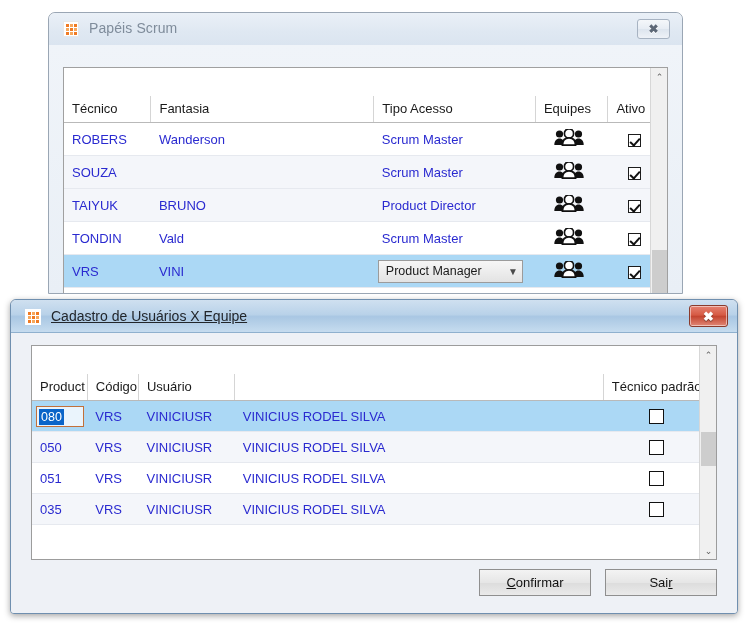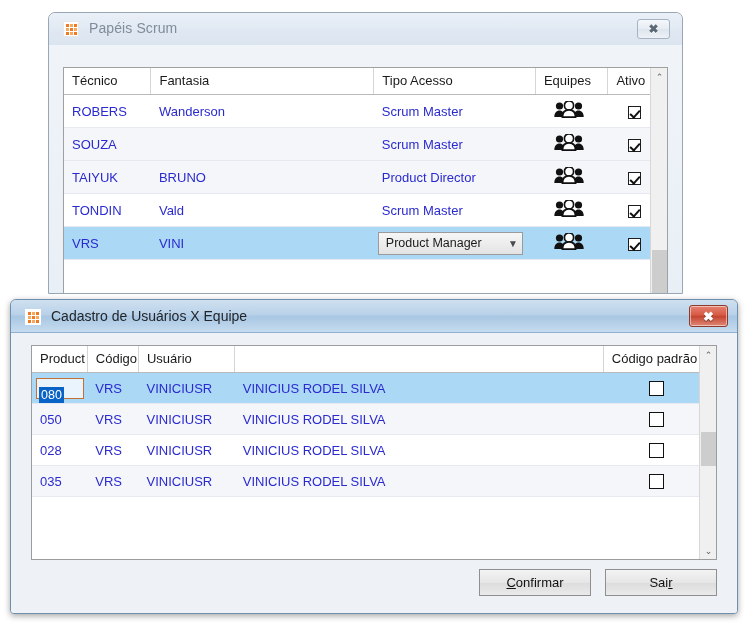--- a/index.html
+++ b/index.html
@@ -53,21 +53,21 @@
     text-shadow: 0 1px 0 #fff; }
 
   .win1-body { position: absolute; left:0; right:0; top:32px; bottom:0;
                background: linear-gradient(to bottom,#f0f4f9 0%, #e9eff6 100%); }
 
   .grid1-wrap {
     position:absolute; left: 14px; top: 22px; right: 14px; bottom: -2px;
     background:#ffffff; border:1px solid #a0a0a0; border-bottom:none;
     overflow:hidden;
   }
-  .grid { width: 100%; border-collapse: collapse; table-layout: fixed; }
+  .grid { width: 100%; border-collapse: collapse; table-layout: fixed; margin-top: 28px; }
   .grid th {
     font-weight: normal; font-size: 13px; color:#1a1a1a;
     text-align: left; padding: 5px 6px 6px 8px;
     background:#ffffff;
     border-right: 1px solid #d5d5d5;
     border-bottom: 1px solid #b9b9b9;
     white-space: nowrap;
   }
   .grid td {
     font-size: 13px; color:#2a2ad0; padding: 6px 6px 6px 8px;
@@ -127,21 +127,21 @@
     overflow: hidden;
   }
   .win2-titlebar {
     height: 33px; position:relative;
     background: linear-gradient(to bottom,#cfe0f0 0%, #b9d2e9 45%, #a9c7e3 52%, #c6dcef 100%);
     border-bottom: 1px solid #8fb0ce;
     border-radius: 5px 5px 0 0;
   }
   .win2-title {
     position:absolute; left: 40px; top: 8px;
-    font-size: 14px; color:#22262b; white-space:nowrap;
+    font-size: 14px; color:#22262b; white-space:nowrap;text-decoration:underline;
   }
   .app-icon2 {
     position:absolute; left:14px; top:9px; width:16px; height:16px;
     background:#ffffff; display:flex; align-items:center; justify-content:center;
   }
   .win2-close {
     position:absolute; right: 9px; top: 5px;
     width: 39px; height: 22px; border-radius:3px;
     border: 1px solid #8a3b2c;
     background: linear-gradient(to bottom,#e58271 0%, #d65a44 45%, #c44530 52%, #e08776 100%);
@@ -161,21 +161,21 @@
   .grid2 td { font-size: 13px; color:#2a2ad0; padding: 7px 6px 7px 8px;
               border-bottom: 1px solid #e6e9ef; white-space:nowrap; }
   .grid2 tr.sel td { background:#abd8f5; }
   .grid2 tr.alt td { background:#f4f6fa; }
 
   .editcell {
     display:inline-block; width: 48px; height: 21px; position:relative;
     background:#eaf4fc; border:1px solid #c2703a; vertical-align:middle;
   }
   .editcell .seltext {
-    position:absolute; left:2px; top:8px;
+    position:absolute; left:2px; top:2px;
     background:#0a64c8; color:#ffffff; font-size:12.5px; padding: 0 2px;
     line-height:16px;
   }
 
   .buttons-row { position:absolute; right: 20px; bottom: 17px; display:flex; gap:14px; }
   .btn {
     width: 112px; height: 27px;
     border:1px solid #8f8f8f;
     background: linear-gradient(to bottom,#f3f3f3 0%, #e6e6e6 50%, #dcdcdc 51%, #eaeaea 100%);
     font-size: 13px; color:#111; cursor:pointer;
@@ -351,40 +351,40 @@
               <col style="width:94px">
             <col style="width:360px">
               <col style="width:110px">
           </colgroup>
           <thead>
             <tr>
               <th>Product</th>
               <th>Código</th>
               <th>Usuário</th>
               <th></th>
-              <th style="border-right:none">Código padrão</th>
+              <th style="border-right:none">Técnico padrão</th>
             </tr>
           </thead>
           <tbody id="grid2-body">
               <tr class="sel">
                 <td style="padding:3px 4px 3px 4px"><span class="editcell"><span class="seltext">080</span></span></td>
                 <td>VRS</td>
                 <td>VINICIUSR</td>
                 <td>VINICIUS RODEL SILVA</td>
                 <td class="c-center"><span class="chk chkbig"></span></td>
               </tr>
               <tr class="alt">
                 <td>050</td>
                 <td>VRS</td>
                 <td>VINICIUSR</td>
                 <td>VINICIUS RODEL SILVA</td>
                 <td class="c-center"><span class="chk chkbig"></span></td>
               </tr>
               <tr>
-                <td>028</td>
+                <td>051</td>
                 <td>VRS</td>
                 <td>VINICIUSR</td>
                 <td>VINICIUS RODEL SILVA</td>
                 <td class="c-center"><span class="chk chkbig"></span></td>
               </tr>
               <tr class="alt">
                 <td>035</td>
                 <td>VRS</td>
                 <td>VINICIUSR</td>
                 <td>VINICIUS RODEL SILVA</td>

